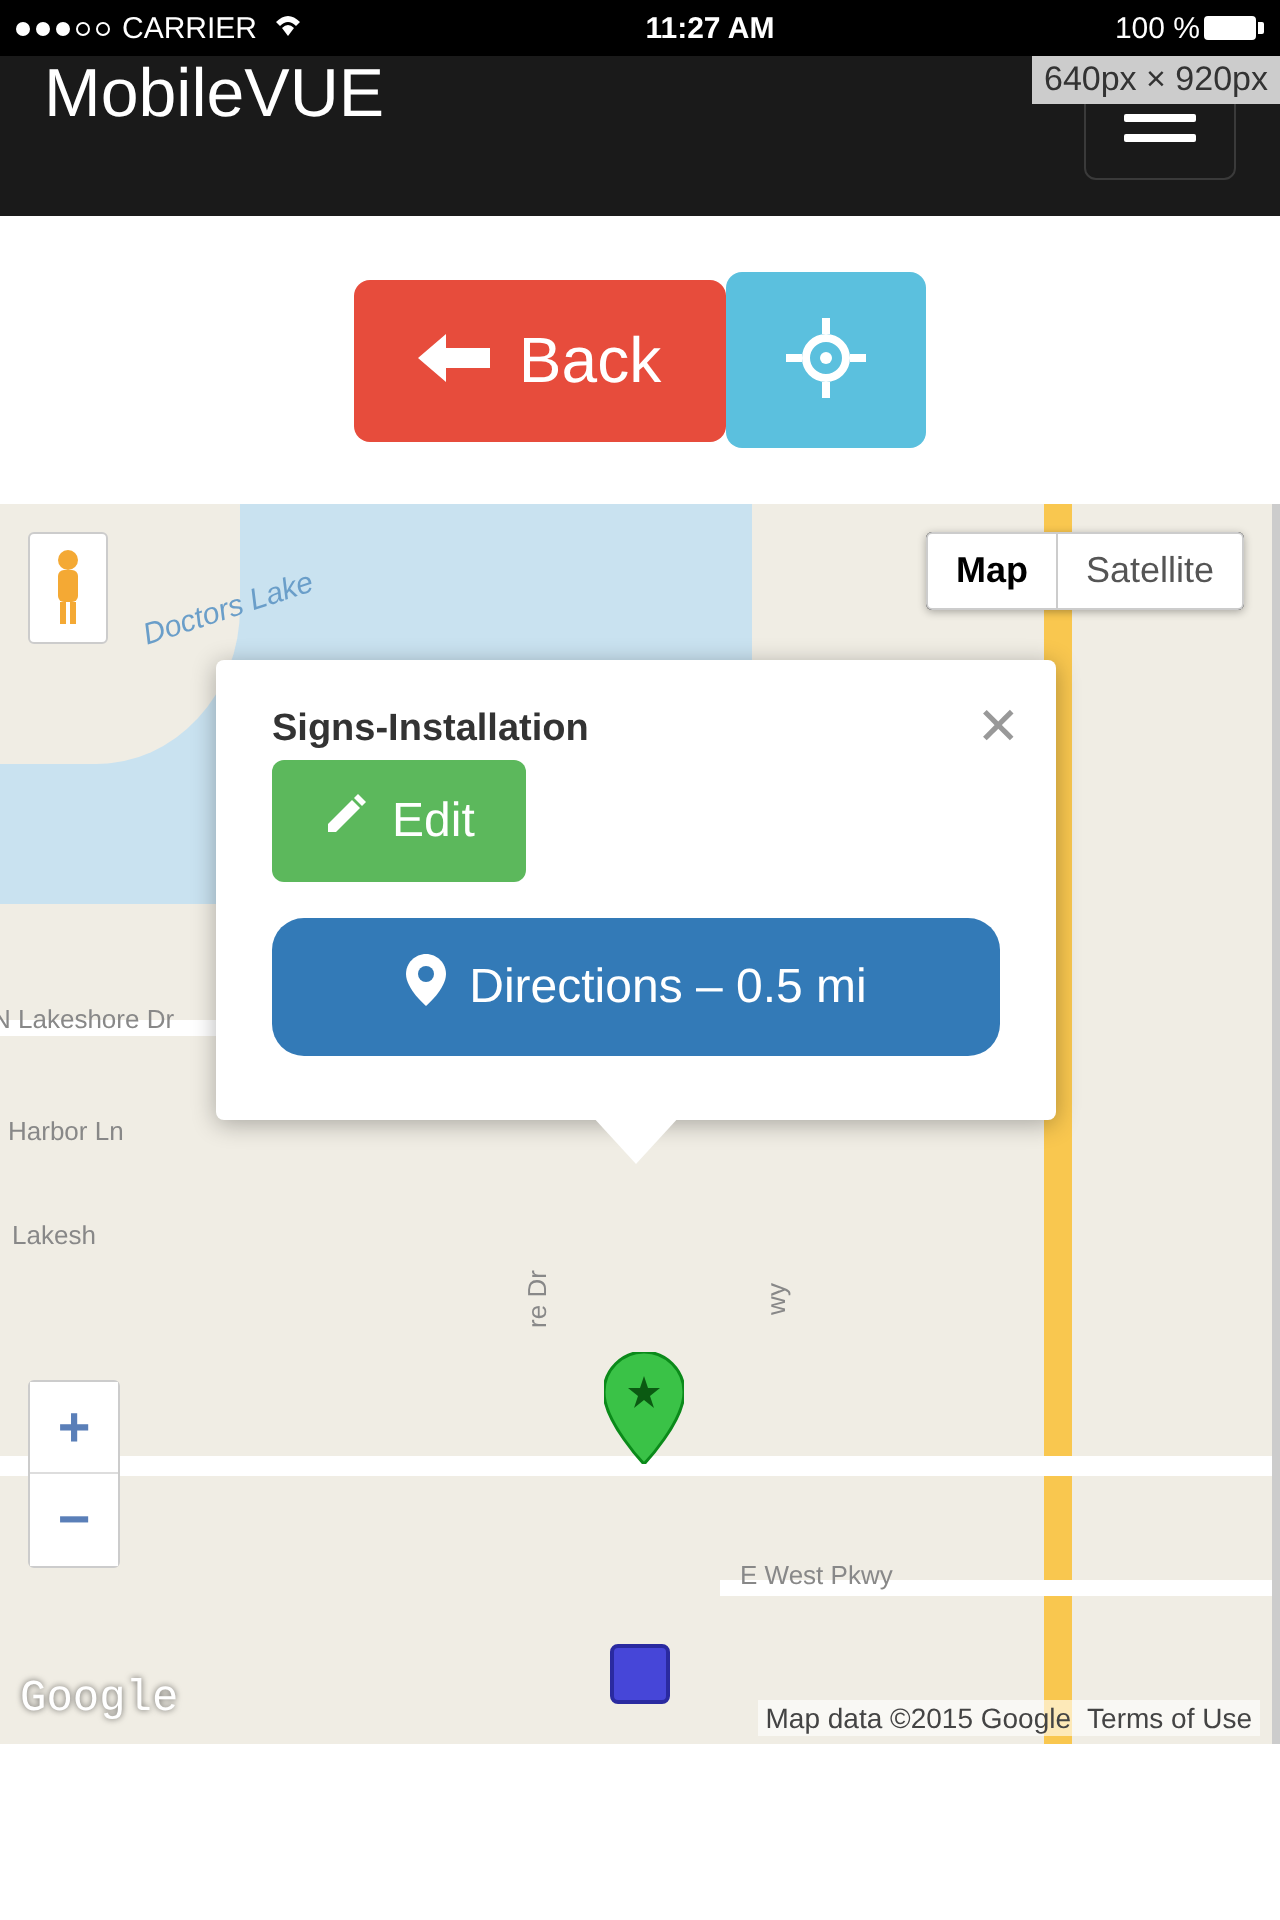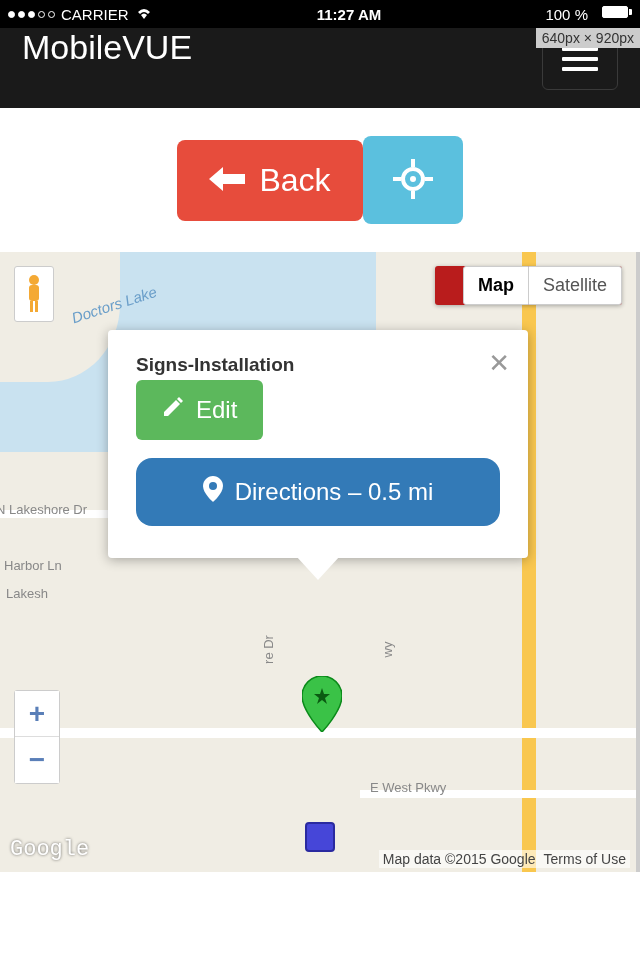--- a/index.html
+++ b/index.html
@@ -5,48 +5,48 @@
 * { box-sizing: border-box; margin: 0; padding: 0; }
 body { font-family: -apple-system, "Helvetica Neue", Arial, sans-serif; width: 640px; height: 960px; overflow: hidden; background: #fff; position: relative; }
 
 
 .status-bar { height: 28px; background: #000; color: #fff; display: flex; align-items: center; justify-content: space-between; padding: 0 8px; font-size: 15px; font-weight: 500; }
 .status-left { display: flex; align-items: center; gap: 6px; }
 .dots { display: flex; gap: 3px; }
 .dot { width: 7px; height: 7px; border-radius: 50%; border: 1px solid #fff; }
 .dot.filled { background: #fff; }
 .status-center { font-weight: 600; }
-.status-right { display: flex; align-items: flex-start; gap: 14px; }
+.status-right { display: flex; align-items: center; gap: 2px; }
 .battery { display: inline-flex; align-items: center; }
 .battery-body { width: 26px; height: 12px; border: 1.5px solid #fff; border-radius: 2px; background: #fff; }
 .battery-tip { width: 3px; height: 6px; background: #fff; margin-left: 1px; border-radius: 0 1px 1px 0; }
 
 
-.dim-badge { position: absolute; top: 28px; right: 0; background: #ccc; color: #333; font-size: 14px; padding: 2px 6px; z-index: 50; }
+.dim-badge { position: absolute; top: 28px; right: 0; background: #ccc; color: #333; font-size: 17px; padding: 2px 6px; z-index: 50; }
 
 
 .header { height: 80px; background: #1a1a1a; display: flex; align-items: flex-start; justify-content: space-between; padding: 0 22px; }
 .app-title { color: #fff; font-size: 34px; font-weight: 400; }
 .hamburger { width: 76px; height: 62px; border: 1px solid #3a3a3a; border-radius: 6px; background: #1a1a1a; display: flex; flex-direction: column; align-items: center; justify-content: center; gap: 6px; cursor: pointer; }
 .hamburger span { width: 36px; height: 4px; background: #fff; border-radius: 1px; }
 
 
 .toolbar { padding: 28px 30px; display: flex; justify-content: center; align-items: center; }
 .btn-back { background: #e74c3c; color: #fff; border: none; border-radius: 8px; padding: 22px 32px; font-size: 32px; display: flex; align-items: center; gap: 14px; cursor: pointer; }
 .btn-locate { background: #5bc0de; border: none; border-radius: 8px; width: 100px; height: 88px; display: flex; align-items: center; justify-content: center; cursor: pointer; }
 
 
 .map-container { position: relative; height: 620px; background: #c9e2f0; overflow: hidden; border-right: 4px solid #ccc; }
 .land { position: absolute; background: #f0ede4; }
 .road { position: absolute; background: #fff; }
 .road-yellow { position: absolute; background: #f9c74f; }
 .road-label { position: absolute; font-size: 13px; color: #888; }
 
 
-.map-type { position: absolute; top: 14px; right: 14px; display: flex; background: #b91c1c; border-radius: 3px; box-shadow: 0 1px 4px rgba(0,0,0,0.3); z-index: 10; padding-left: 28px; }
+.map-type { position: absolute; top: 14px; right: 14px; display: flex; background: #000000; border-radius: 3px; box-shadow: 0 1px 4px rgba(0,0,0,0.3); z-index: 10; }
 .map-type button { border: 1px solid #ccc; background: #fff; padding: 8px 14px; font-size: 18px; cursor: pointer; }
 .map-type button:first-child { border-radius: 3px 0 0 3px; font-weight: 600; }
 .map-type button:last-child { border-radius: 0 3px 3px 0; border-left: none; color: #555; }
 
 .pegman { position: absolute; top: 14px; left: 14px; width: 40px; height: 56px; background: #fff; border: 1px solid #ccc; border-radius: 3px; display: flex; align-items: center; justify-content: center; z-index: 10; cursor: grab; }
 
 .zoom-ctrl { position: absolute; left: 14px; bottom: 88px; display: flex; flex-direction: column; background: #fff; border: 1px solid #ccc; border-radius: 3px; z-index: 10; }
 .zoom-ctrl button { width: 44px; height: 46px; border: none; background: #fff; font-size: 28px; color: #5a7fb8; cursor: pointer; font-weight: bold; }
 .zoom-ctrl button:first-child { border-bottom: 1px solid #ddd; }
 
@@ -138,21 +138,21 @@
 
   <div class="road-yellow" style="top:0;right:100px;width:14px;height:620px"></div>
 
   <div class="road" style="top:476px;left:0;width:640px;height:10px"></div>
   <div class="road" style="top:258px;left:0;width:160px;height:8px"></div>
   <div class="road" style="top:538px;left:360px;width:280px;height:8px"></div>
 
   <div class="road-label" style="top:44px;left:70px;transform:rotate(-18deg);color:#6a9ec9;font-style:italic;font-size:15px">Doctors Lake</div>
   <div class="road-label" style="top:250px;left:-4px">N Lakeshore Dr</div>
   <div class="road-label" style="top:306px;left:4px">Harbor Ln</div>
-  <div class="road-label" style="top:334px;left:6px">Lakesh</div>
+  <div class="road-label" style="top:358px;left:6px">Lakesh</div>
   <div class="road-label" style="top:390px;left:254px;transform:rotate(-90deg)">re Dr</div>
   <div class="road-label" style="top:390px;left:380px;transform:rotate(-90deg)">wy</div>
   <div class="road-label" style="top:528px;left:370px">E West Pkwy</div>
 
   <div class="pegman">
     <svg width="20" height="40" viewBox="0 0 20 40">
         <circle cx="10" cy="6" r="5" fill="#f4a934"></circle>
         <rect x="5" y="11" width="10" height="16" rx="3" fill="#f4a934"></rect>
         <rect x="6" y="27" width="3" height="11" fill="#f4a934"></rect>
         <rect x="11" y="27" width="3" height="11" fill="#f4a934"></rect>

